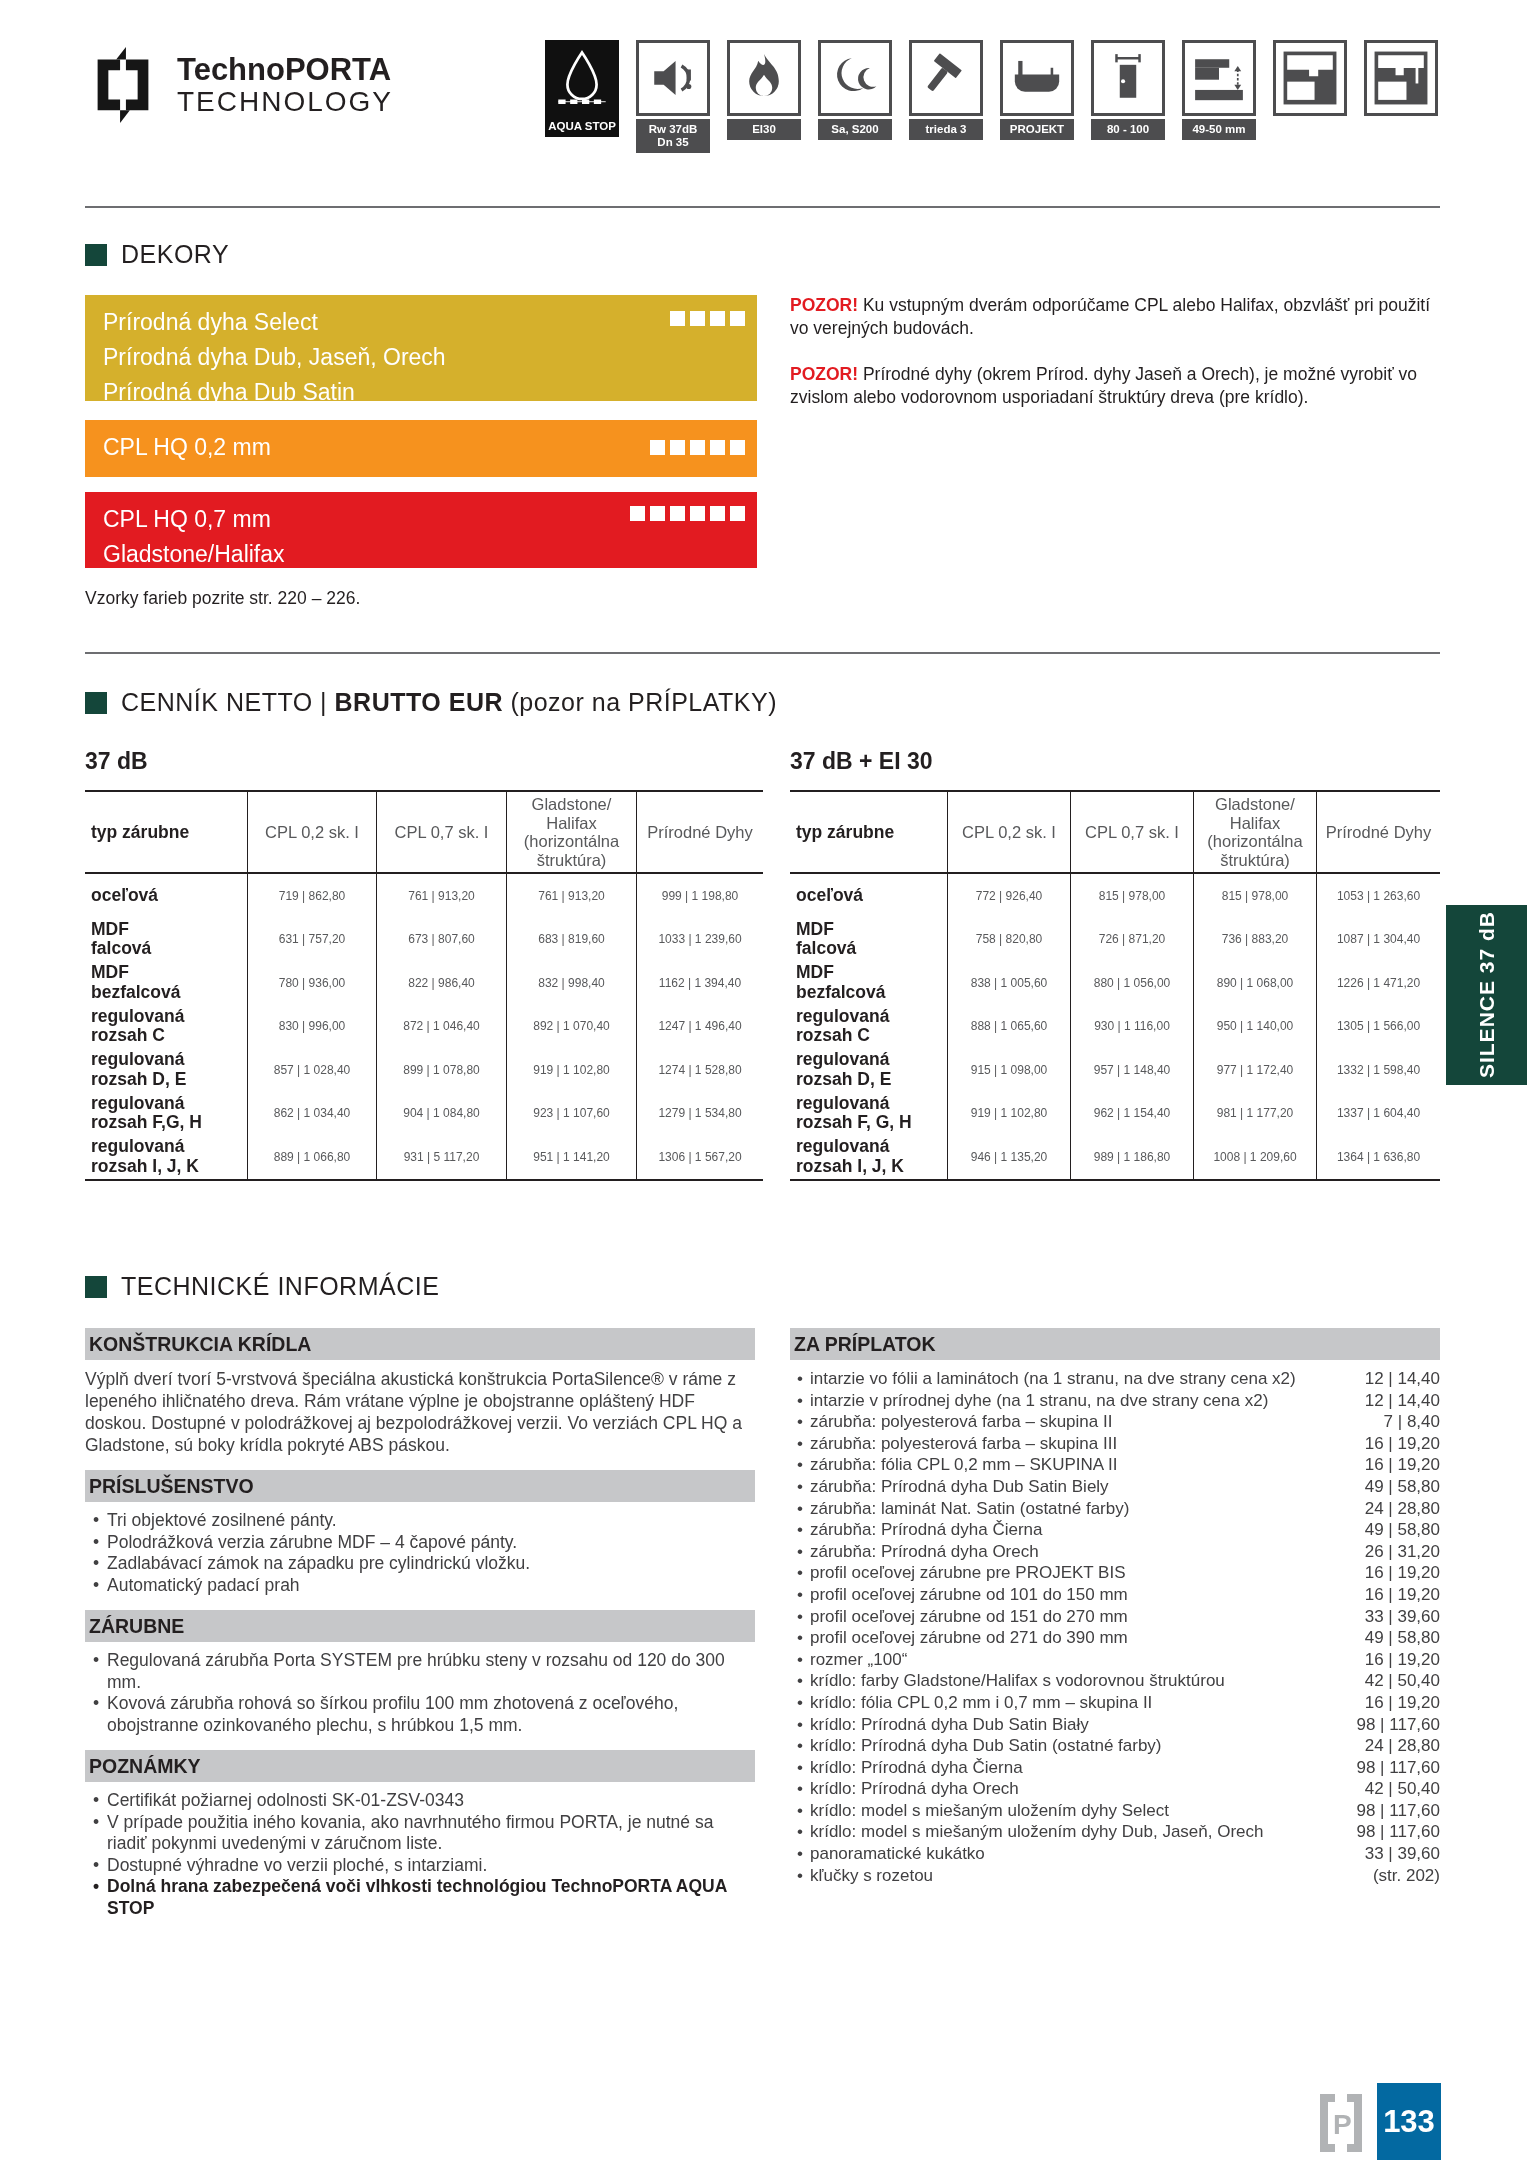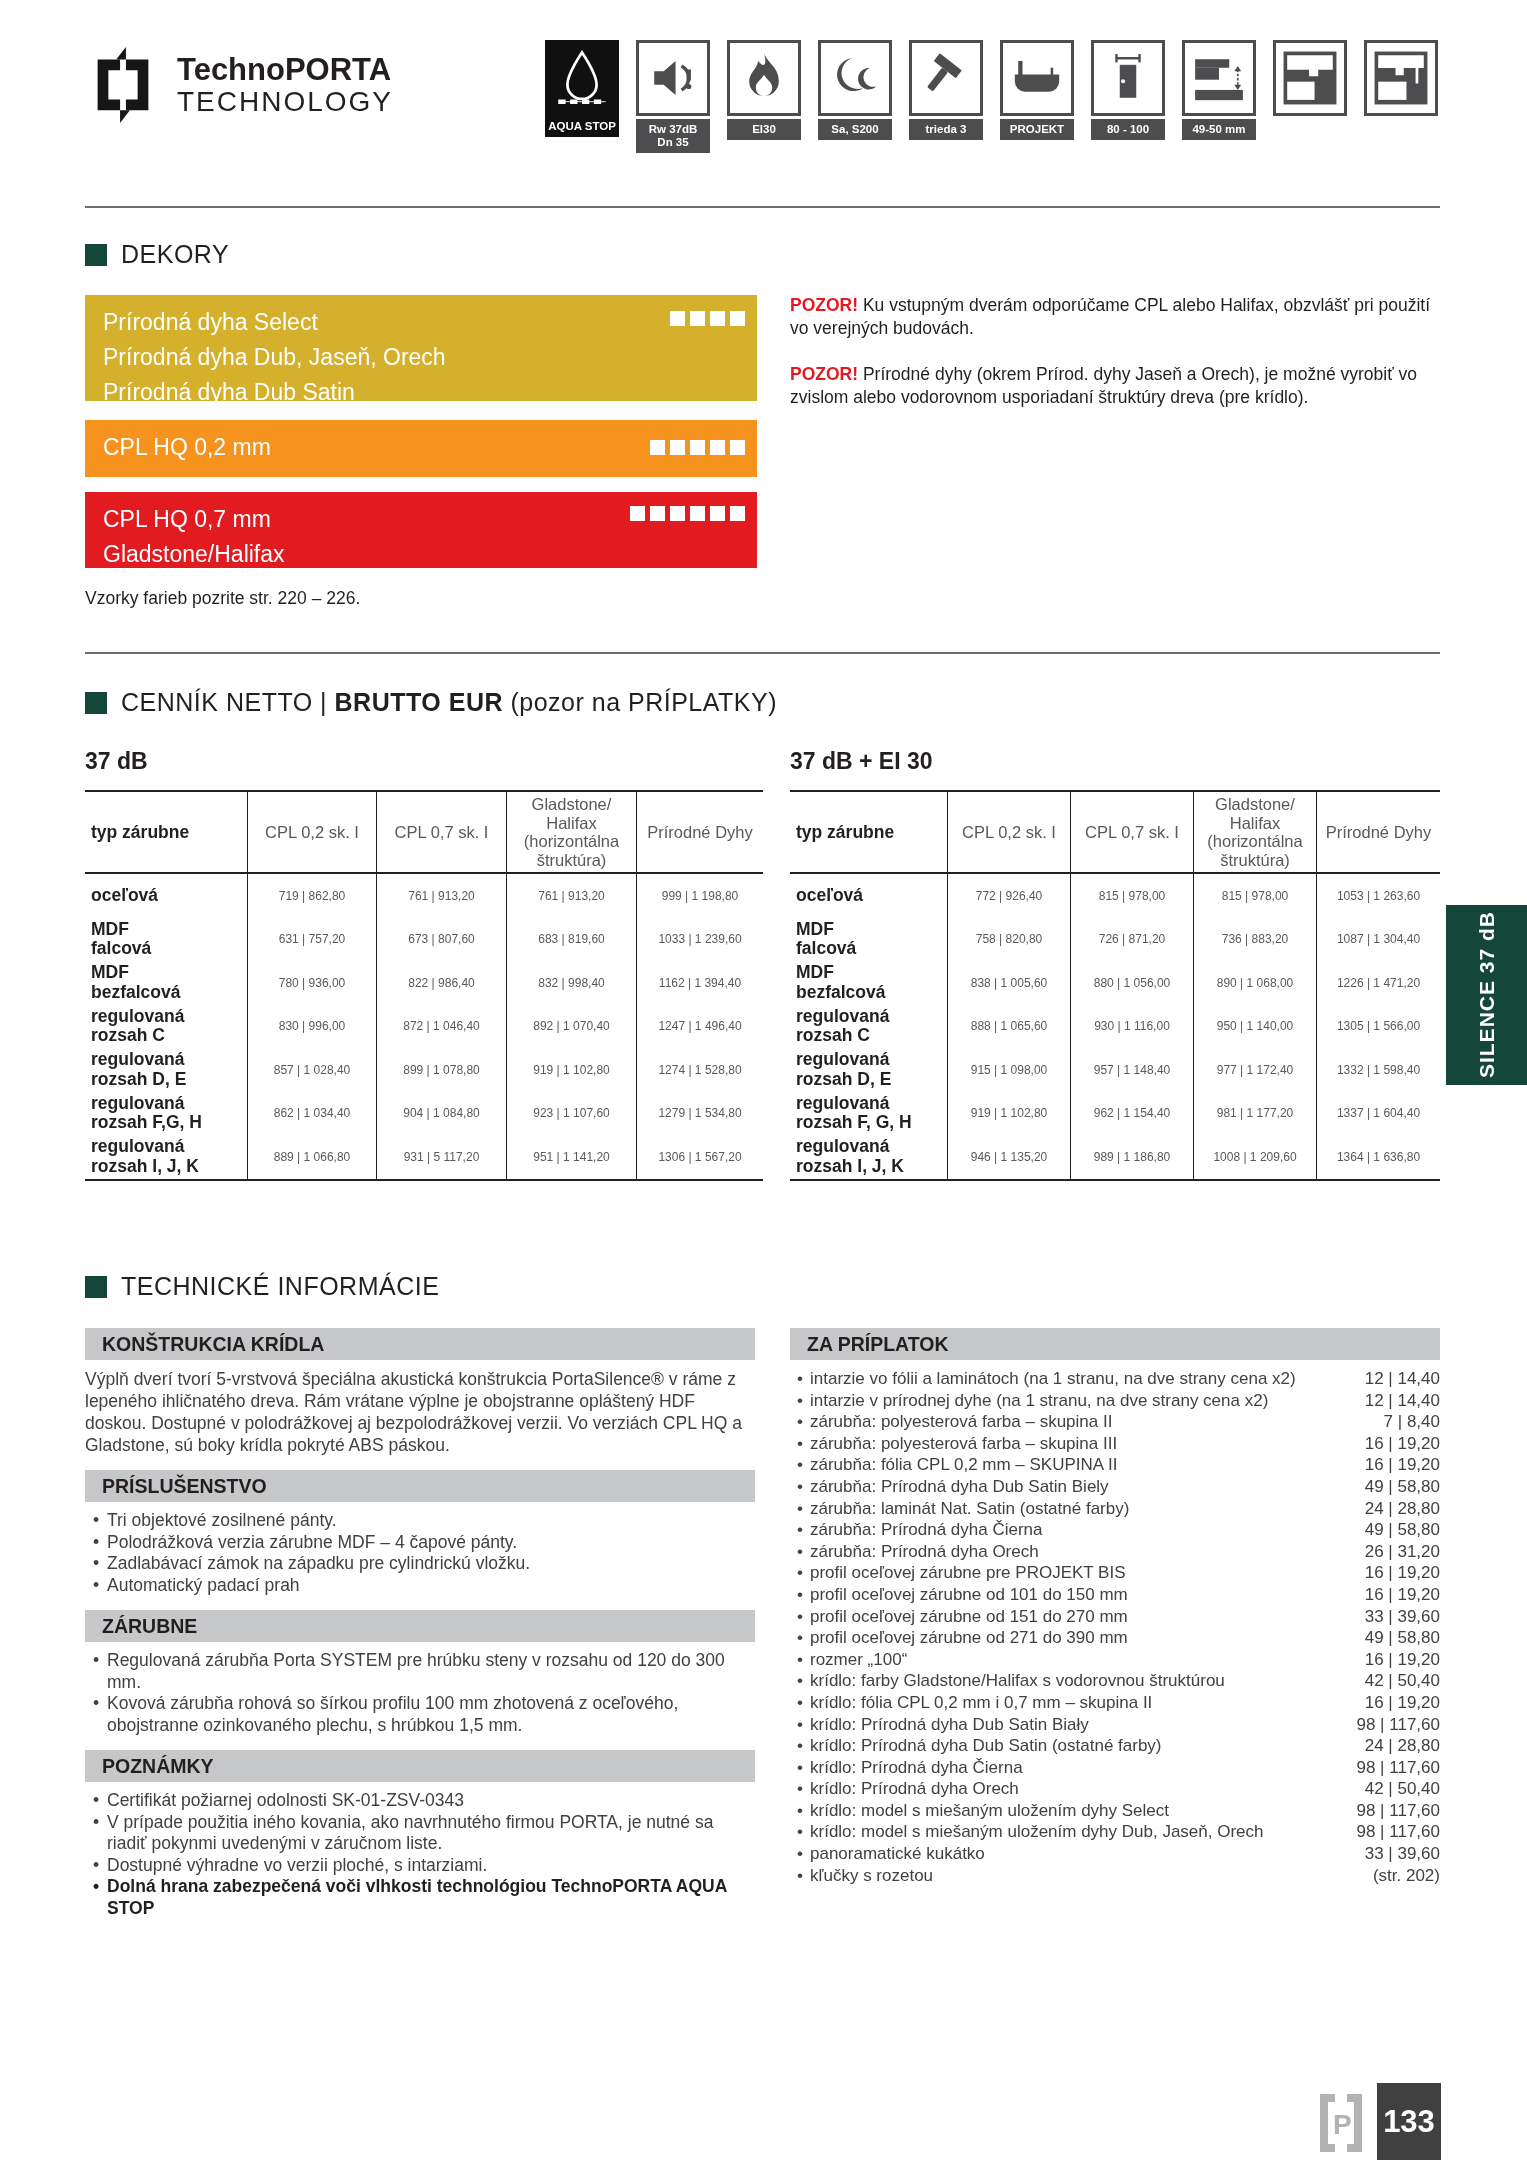--- a/index.html
+++ b/index.html
@@ -59,38 +59,38 @@
 
   
   .side-tab{position:absolute;left:1446px;top:905px;width:81px;height:180px;background:#14463a;
             display:flex;align-items:center;justify-content:center;}
   .side-tab span{writing-mode:vertical-rl;transform:rotate(180deg);color:#fff;font-weight:bold;
                  font-size:21px;letter-spacing:1px;}
 
   
   .ti-col{position:absolute;left:85px;top:1328px;width:670px;}
   .sur-col{position:absolute;left:790px;top:1328px;width:650px;}
-  .ti-bar{height:32px;background:#c6c7c9;display:flex;align-items:center;padding-left:17px;
+  .ti-bar{height:32px;background:#c6c7c9;display:flex;align-items:center;padding-left:4px;
           font-size:19.5px;font-weight:bold;color:#231f20;margin-top:14px;}
   .ti-bar.first{margin-top:0;}
   .ti-para{margin:8px 0 0 0;font-size:17.5px;line-height:22px;color:#414042;}
   .ti-bullets{margin-top:8px;}
   .ti-bullet{display:flex;font-size:17.5px;line-height:21.5px;color:#414042;}
   .ti-bullet .dot{width:22px;text-align:center;flex:none;}
   .ti-bullet.bold{font-weight:bold;color:#231f20;}
 
   .sur-items{margin-top:8px;}
   .sur-item{display:flex;font-size:17px;line-height:21.6px;color:#414042;}
   .sur-item .dot{width:20px;text-align:center;flex:none;}
   .sur-label{flex:1;}
   .sur-price{flex:none;text-align:right;}
 
   
   .footer-logo{position:absolute;left:1318px;top:2092px;}
-  .page-box{position:absolute;left:1377px;top:2083px;width:64px;height:77px;background:#404040;
+  .page-box{position:absolute;left:1377px;top:2083px;width:64px;height:77px;background:#0369a1;
             color:#fff;display:flex;align-items:center;justify-content:center;
             font-size:31px;font-weight:bold;}
 </style>
 </head>
 <body>
 
 <div class="page">
 
   <div class="logo-wrap">
     <span>

